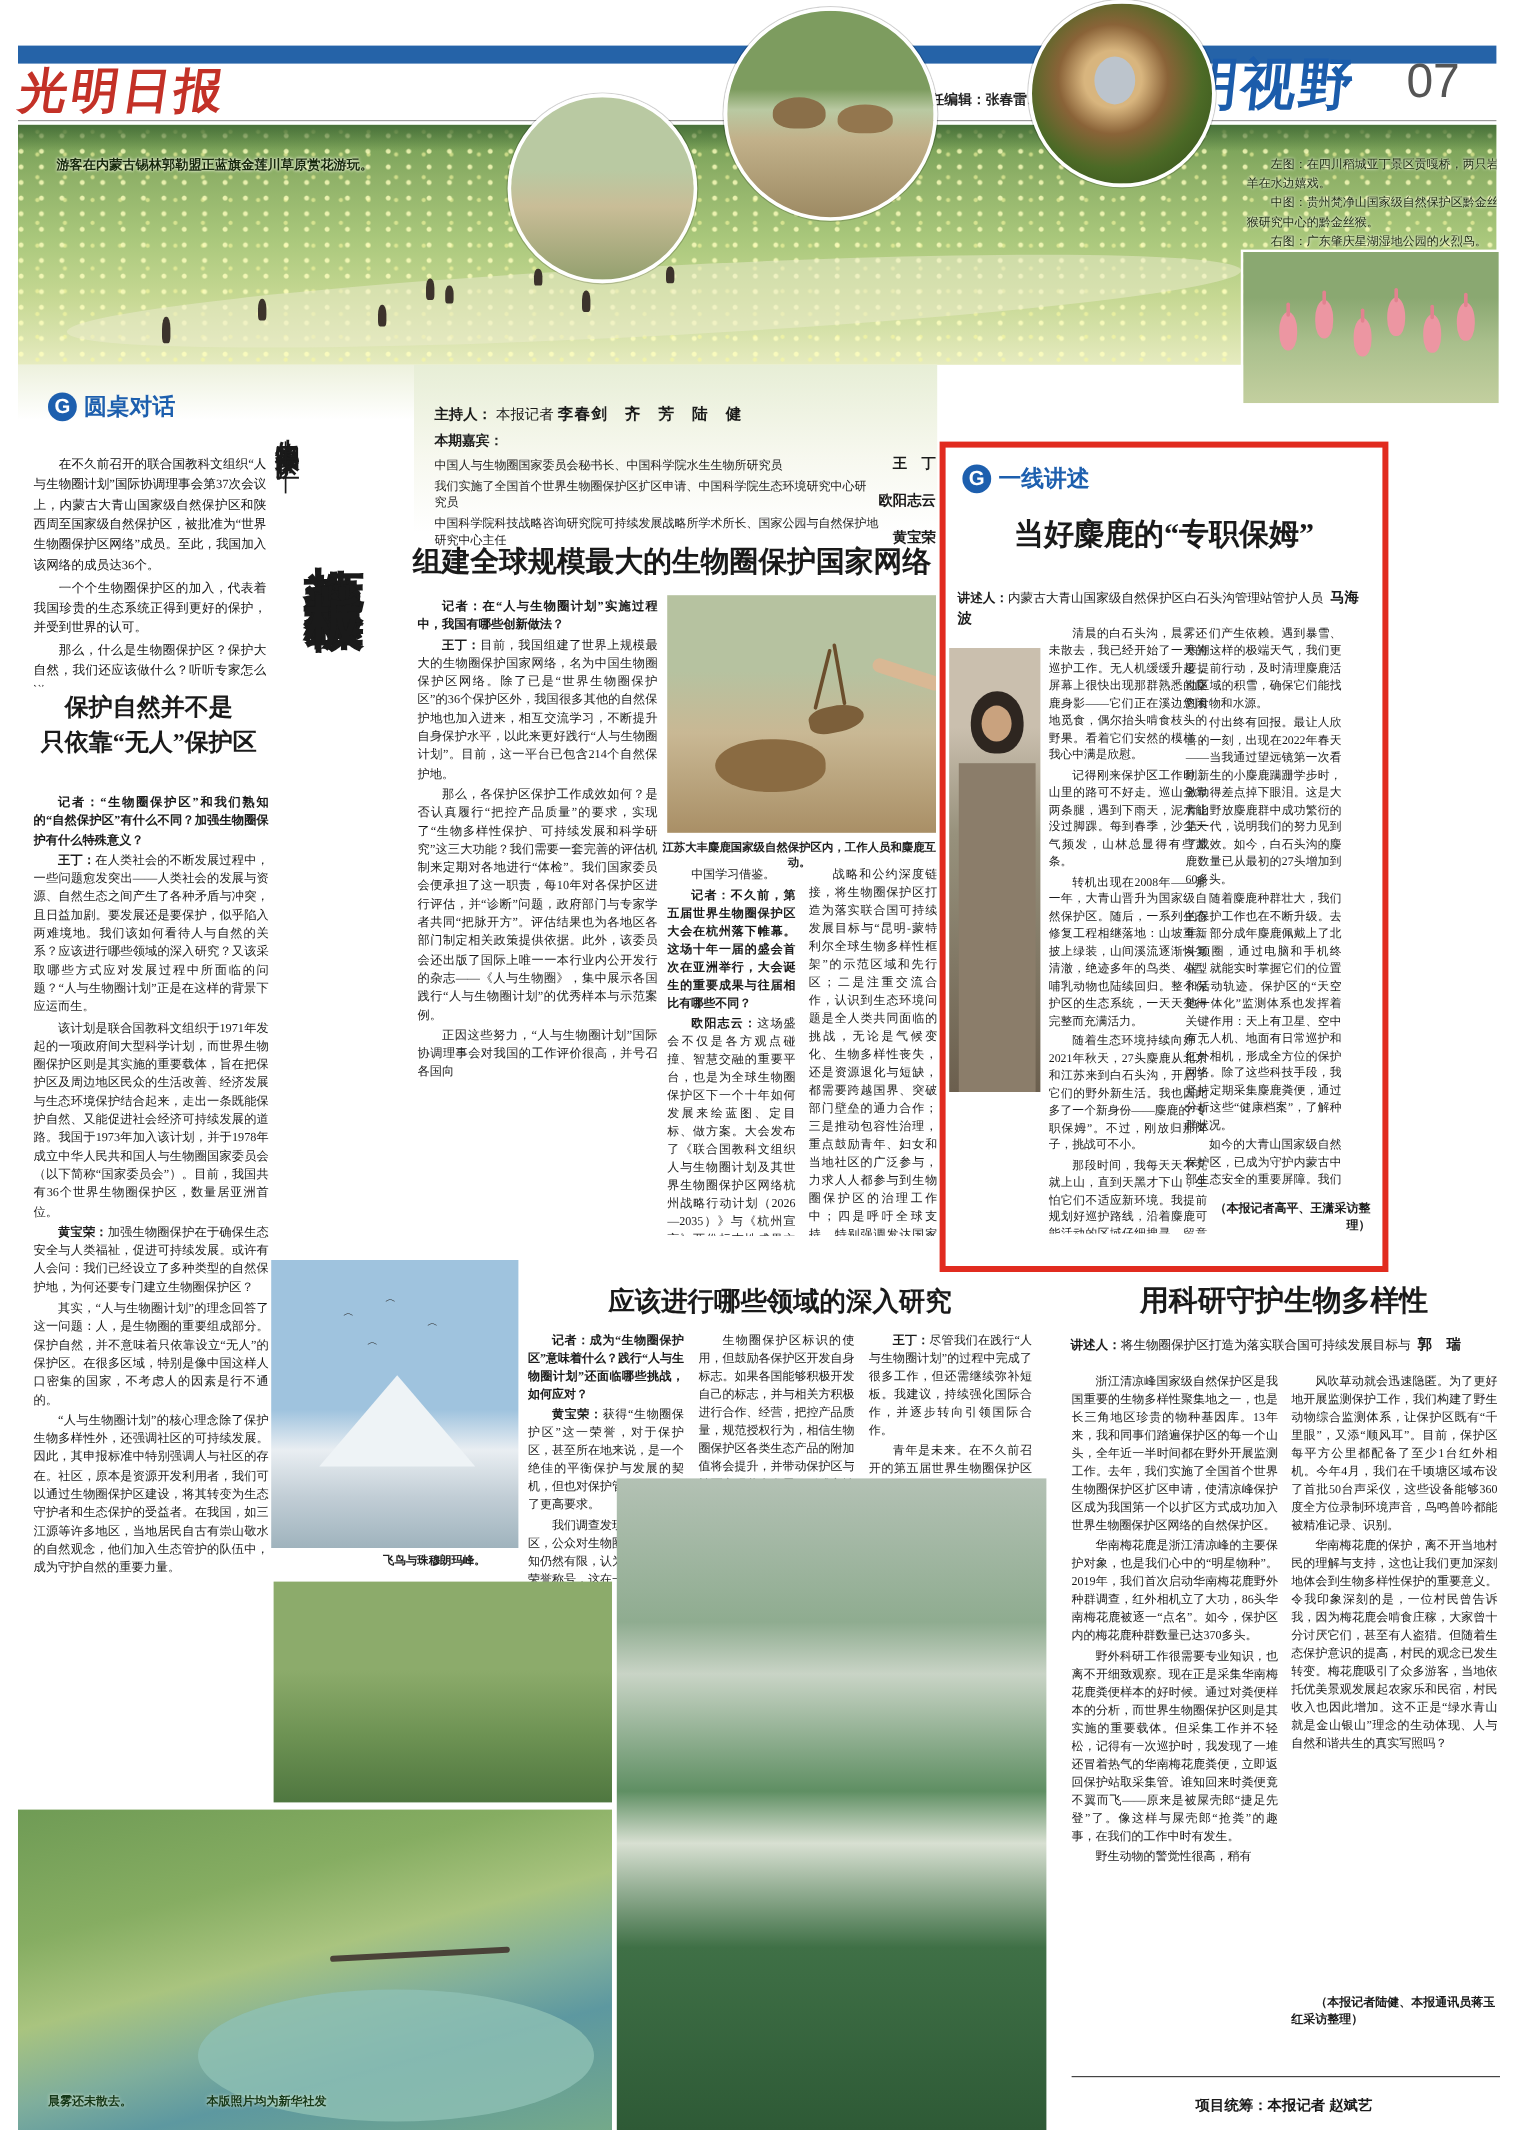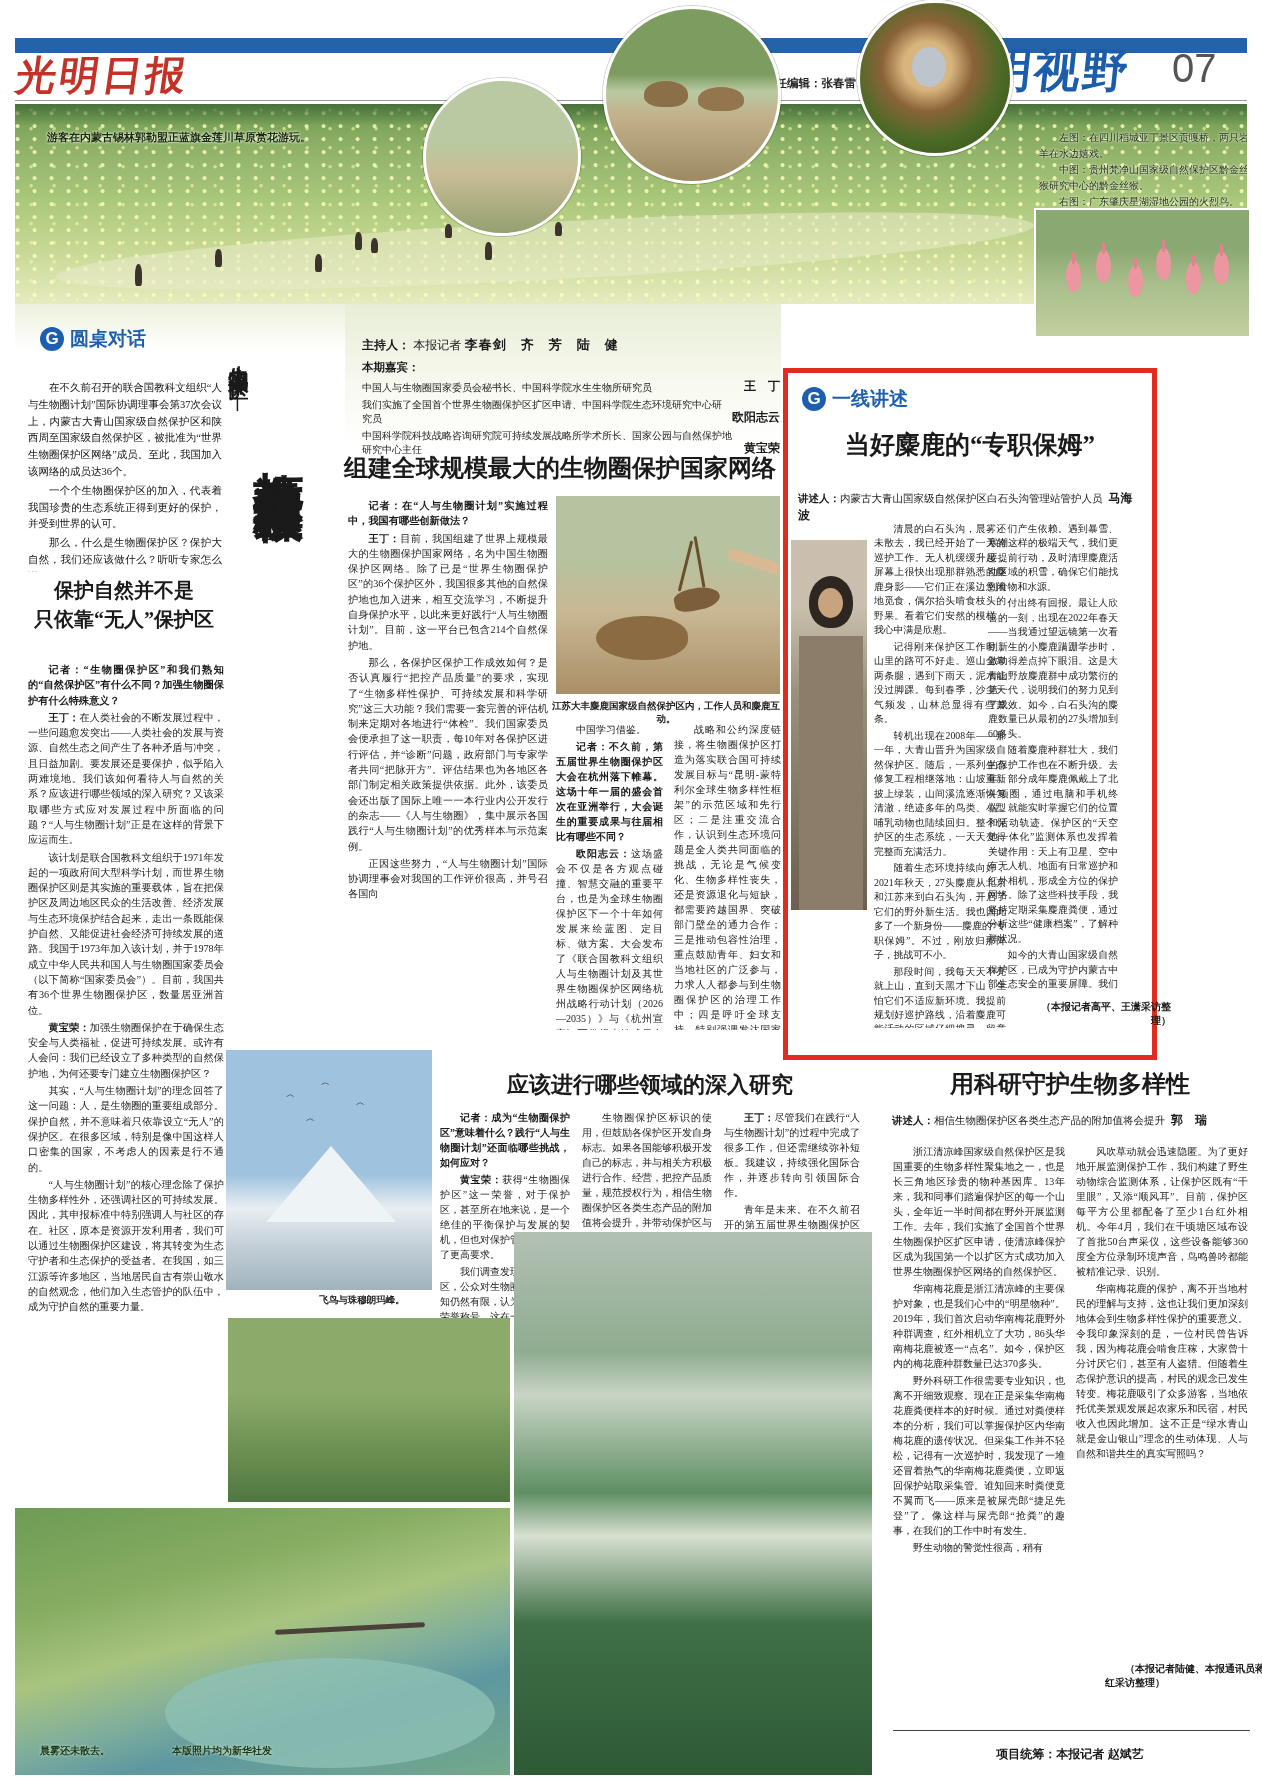--- a/index.html
+++ b/index.html
@@ -113,21 +113,21 @@
   .tellerline .lbl{font-weight:bold;}
   .tellerline .nm{font-weight:bold;font-size:12px;margin-left:6px;}
   .fp-teller{left:798px;top:490px;width:346px;}
   .fp-photo{left:791px;top:540px;width:76px;height:370px;overflow:hidden;
      background:linear-gradient(180deg,#cabfae 0 18%,#97917c 42%,#6b5f4e 100%);}
   .hair{left:18px;top:36px;width:44px;height:52px;background:#2e2620;border-radius:50% 50% 45% 45%;}
   .face{left:27px;top:48px;width:25px;height:30px;background:#c9a27e;border-radius:50%;}
   .torso{left:8px;top:96px;width:64px;height:274px;background:#8b7d6a;}
   .fp-col1{left:874px;top:522px;width:132px;height:506px;font-size:9.8px;line-height:1.48;}
   .fp-col2{left:988px;top:522px;width:130px;height:470px;font-size:9.8px;line-height:1.48;}
-  .credit{font-weight:bold;font-size:10px;text-align:right;margin-left:29px;}
+  .credit{font-weight:bold;font-size:10px;text-align:right;}
   .fp-credit{left:1006px;top:1000px;width:136px;}
   
   .sci-head{left:890px;top:1068px;width:360px;text-align:center;font-size:24px;font-weight:bold;}
   .sci-teller{left:892px;top:1112px;width:364px;}
   .sci-col1{left:893px;top:1144px;width:172px;height:572px;font-size:10px;}
   .sci-col2{left:1076px;top:1144px;width:172px;height:514px;font-size:10px;}
   .sci-credit{left:1076px;top:1662px;width:172px;text-align:left;text-indent:2em;}
   .rule-br{left:893px;top:1730px;width:357px;height:1px;background:#444;}
   .coordinator{left:890px;top:1746px;width:360px;text-align:center;font-weight:bold;font-size:12px;
                font-family:"Liberation Sans",sans-serif;}
@@ -312,26 +312,26 @@
   <div class="abs col fp-col2">
       <p>们产生依赖。遇到暴雪、寒潮这样的极端天气，我们更要提前行动，及时清理麋鹿活动区域的积雪，确保它们能找到食物和水源。</p>
       <p>付出终有回报。最让人欣喜的一刻，出现在2022年春天——当我通过望远镜第一次看到新生的小麋鹿蹒跚学步时，激动得差点掉下眼泪。这是大青山野放麋鹿群中成功繁衍的第一代，说明我们的努力见到了成效。如今，白石头沟的麋鹿数量已从最初的27头增加到60多头。</p>
       <p>随着麋鹿种群壮大，我们的保护工作也在不断升级。去年，部分成年麋鹿佩戴上了北斗项圈，通过电脑和手机终端，就能实时掌握它们的位置和活动轨迹。保护区的“天空地一体化”监测体系也发挥着关键作用：天上有卫星、空中有无人机、地面有日常巡护和红外相机，形成全方位的保护网络。除了这些科技手段，我坚持定期采集麋鹿粪便，通过分析这些“健康档案”，了解种群状况。</p>
       <p>如今的大青山国家级自然保护区，已成为守护内蒙古中部生态安全的重要屏障。我们积累的麋鹿野外生存数据，也为北方地区的麋鹿研究提供了宝贵资料。作为保护区700多名护林员中的一员，我深知自己肩上的责任是什么。随着大青山加入世界生物圈保护区网络，我相信，在更科学的保护体系下，大青山会成为更多珍稀物种的美好家园，这片绿水青山，也必将焕发出更加动人的生机。</p>
     </div>
   <div class="abs credit fp-credit">（本报记者高平、王潇采访整理）</div>
 
   <div class="abs sci-head">用科研守护生物多样性</div>
   <div class="abs tellerline sci-teller">
-    <span class="lbl">讲述人：</span><span>相信生物圈保护区各类生态产品的附加值将会提升</span><span class="nm">郭　瑞</span>
+    <span class="lbl">讲述人：</span><span>将生物圈保护区打造为落实联合国可持续发展目标与</span><span class="nm">郭　瑞</span>
   </div>
   <div class="abs col sci-col1">
       <p>浙江清凉峰国家级自然保护区是我国重要的生物多样性聚集地之一，也是长三角地区珍贵的物种基因库。13年来，我和同事们踏遍保护区的每一个山头，全年近一半时间都在野外开展监测工作。去年，我们实施了全国首个世界生物圈保护区扩区申请，使清凉峰保护区成为我国第一个以扩区方式成功加入世界生物圈保护区网络的自然保护区。</p>
       <p>华南梅花鹿是浙江清凉峰的主要保护对象，也是我们心中的“明星物种”。2019年，我们首次启动华南梅花鹿野外种群调查，红外相机立了大功，86头华南梅花鹿被逐一“点名”。如今，保护区内的梅花鹿种群数量已达370多头。</p>
-      <p>野外科研工作很需要专业知识，也离不开细致观察。现在正是采集华南梅花鹿粪便样本的好时候。通过对粪便样本的分析，我们可以掌握保护区内华南梅花鹿的遗传状况。但采集工作并不轻松，记得有一次巡护时，我发现了一堆还冒着热气的华南梅花鹿粪便，立即返回保护站取采集管。谁知回来时粪便竟不翼而飞——原来是被屎壳郎“捷足先登”了。像这样与屎壳郎“抢粪”的趣事，在我们的工作中时有发生。</p>
+      <p>野外科研工作很需要专业知识，也离不开细致观察。现在正是采集华南梅花鹿粪便样本的好时候。通过对粪便样本的分析，而世界生物圈保护区则是其实施的重要载体。但采集工作并不轻松，记得有一次巡护时，我发现了一堆还冒着热气的华南梅花鹿粪便，立即返回保护站取采集管。谁知回来时粪便竟不翼而飞——原来是被屎壳郎“捷足先登”了。像这样与屎壳郎“抢粪”的趣事，在我们的工作中时有发生。</p>
       <p>野生动物的警觉性很高，稍有</p>
     </div>
   <div class="abs col sci-col2">
       <p>风吹草动就会迅速隐匿。为了更好地开展监测保护工作，我们构建了野生动物综合监测体系，让保护区既有“千里眼”，又添“顺风耳”。目前，保护区每平方公里都配备了至少1台红外相机。今年4月，我们在千顷塘区域布设了首批50台声采仪，这些设备能够360度全方位录制环境声音，鸟鸣兽吟都能被精准记录、识别。</p>
       <p>华南梅花鹿的保护，离不开当地村民的理解与支持，这也让我们更加深刻地体会到生物多样性保护的重要意义。令我印象深刻的是，一位村民曾告诉我，因为梅花鹿会啃食庄稼，大家曾十分讨厌它们，甚至有人盗猎。但随着生态保护意识的提高，村民的观念已发生转变。梅花鹿吸引了众多游客，当地依托优美景观发展起农家乐和民宿，村民收入也因此增加。这不正是“绿水青山就是金山银山”理念的生动体现、人与自然和谐共生的真实写照吗？</p>
     </div>
   <div class="abs credit sci-credit">（本报记者陆健、本报通讯员蒋玉红采访整理）</div>
   <div class="abs rule-br"></div>
   <div class="abs coordinator">
     <span>项目统筹：本报记者</span>

